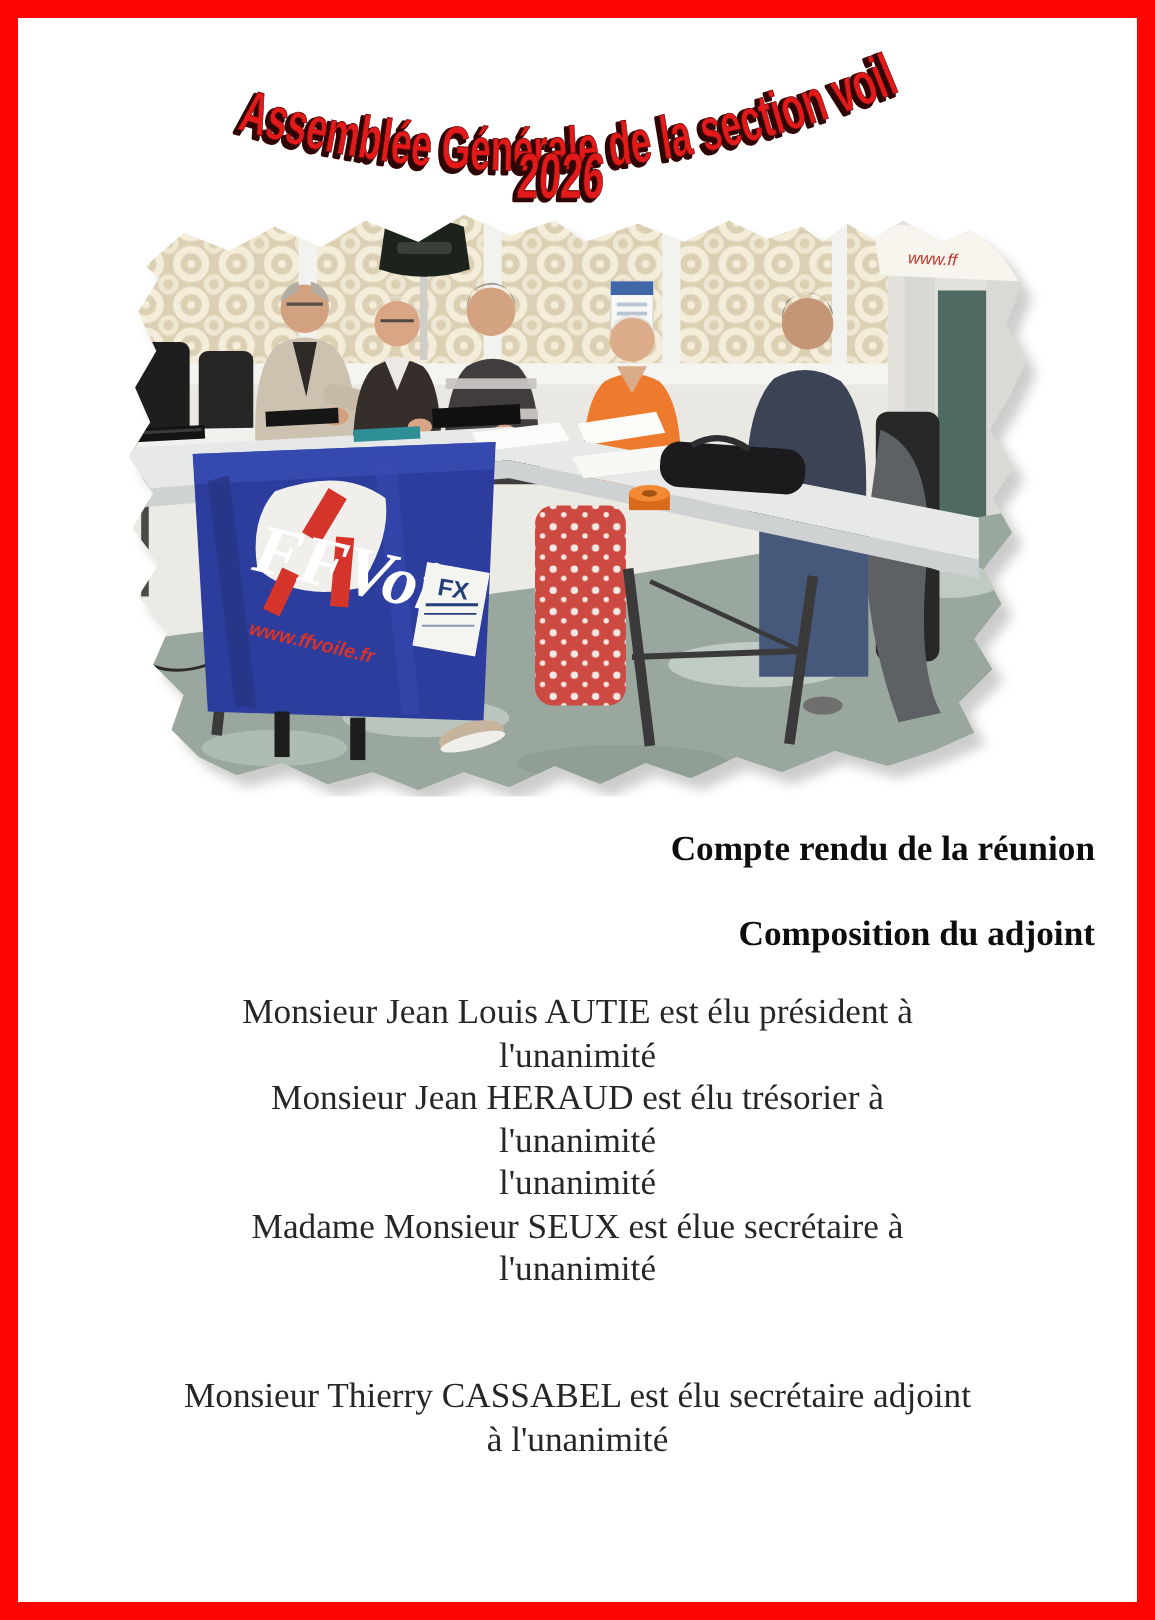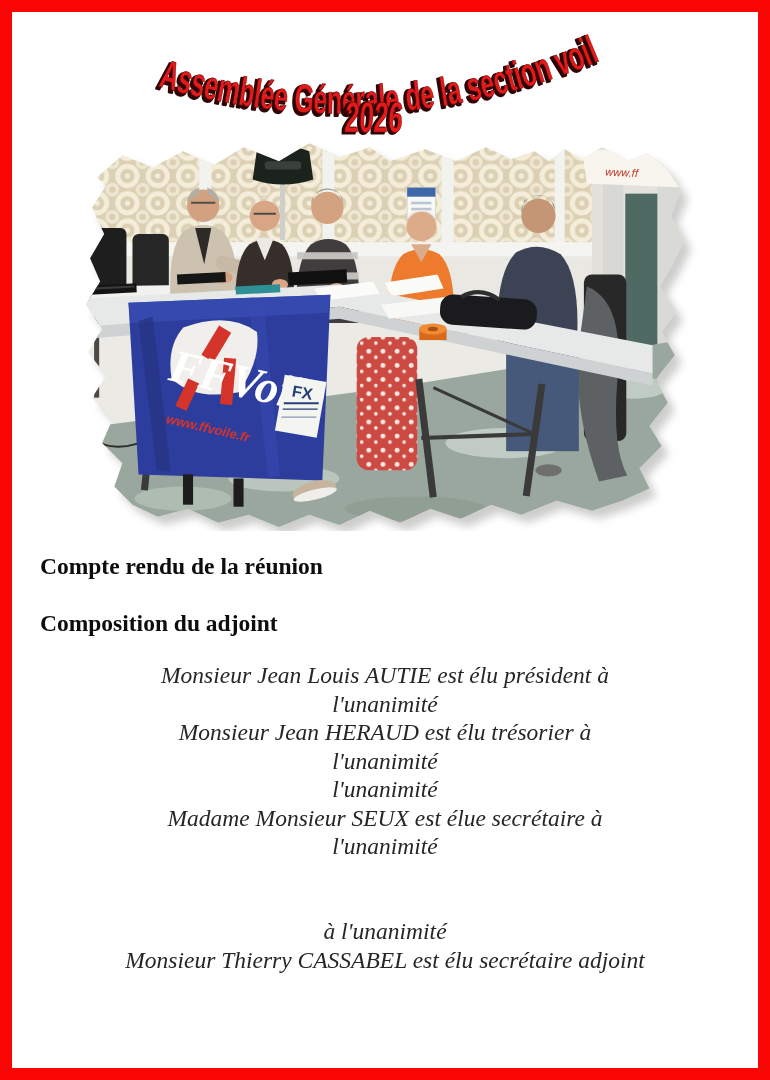--- a/index.html
+++ b/index.html
@@ -12,28 +12,28 @@
     pointer-events:none;z-index:50;
   }
   .title-svg{position:absolute;left:0;top:14px;width:770px;height:140px;}
   .photo-wrap{position:absolute;left:82px;top:133px;width:616px;height:398px;}
   .photo-wrap svg{width:100%;height:100%;}
   .doc-text{
     position:absolute;left:40px;width:690px;text-align:center;color:#262626;
     font-size:23.5px;line-height:28.5px;
   }
   .doc-heading{
-    position:absolute;left:40px;width:690px;text-align:left;color:#0d0d0d;
+    position:absolute;left:40px;width:690px;text-align:right;color:#0d0d0d;
     font-weight:bold;font-size:23.5px;line-height:28px;
   }
   .h1{top:552px;}
   .h2{top:609px;}
   .members{top:661px;}
   .last-member{top:917px;}
-  .member-line{display:block;font-style:italic;}
+  .member-line{display:block;}
 </style>
 </head>
 <body>
 
 <div class="frame"></div>
 
 <svg class="title-svg" viewBox="0 0 770 140">
   <defs>
     <path id="arcPath" d="M 158 72 Q 383 138 602 46" fill="none"></path>
   </defs>
@@ -256,15 +256,15 @@
   <span class="member-line">Monsieur Jean Louis AUTIE est élu président à</span>
   <span class="member-line">l'unanimité</span>
   <span class="member-line">Monsieur Jean HERAUD est élu trésorier à</span>
   <span class="member-line">l'unanimité</span>
   <span class="member-line">l'unanimité</span>
   <span class="member-line">Madame Monsieur SEUX est élue secrétaire à</span>
   <span class="member-line">l'unanimité</span>
 </div>
 
 <div class="doc-text last-member">
+  <span class="member-line">Monsieur Thierry CASSABEL est élu secrétaire adjoint</span>
   <span class="member-line">à l'unanimité</span>
-  <span class="member-line">Monsieur Thierry CASSABEL est élu secrétaire adjoint</span>
 </div>
 
 </body></html>

